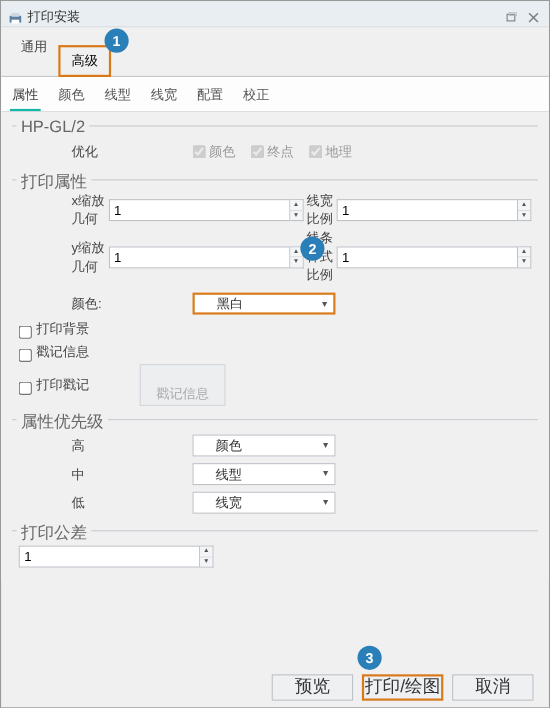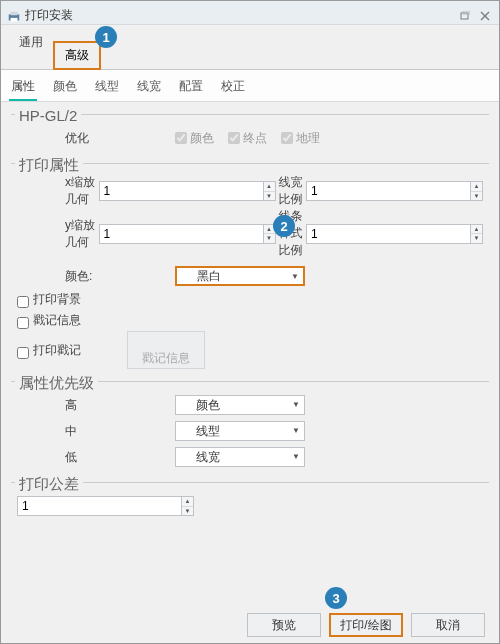--- a/index.html
+++ b/index.html
@@ -210,21 +210,21 @@
   .bottom-bar .btn {
     min-width: 74px;
     height: 24px;
     background: #eef0f2;
     border: 1px solid #bfc2c7;
     text-align: center;
     line-height: 22px;
     color: #333;
     cursor: pointer;
     font-family: inherit;
-    font-size: 12px;
+    font-size: 16px;
   }
   .btn.hl {
     border: 2px solid #d97a1a;
     line-height: 20px;
   }
   .callout-3 {
     position: absolute;
     bottom: 34px;
     right: 152px;
   }

